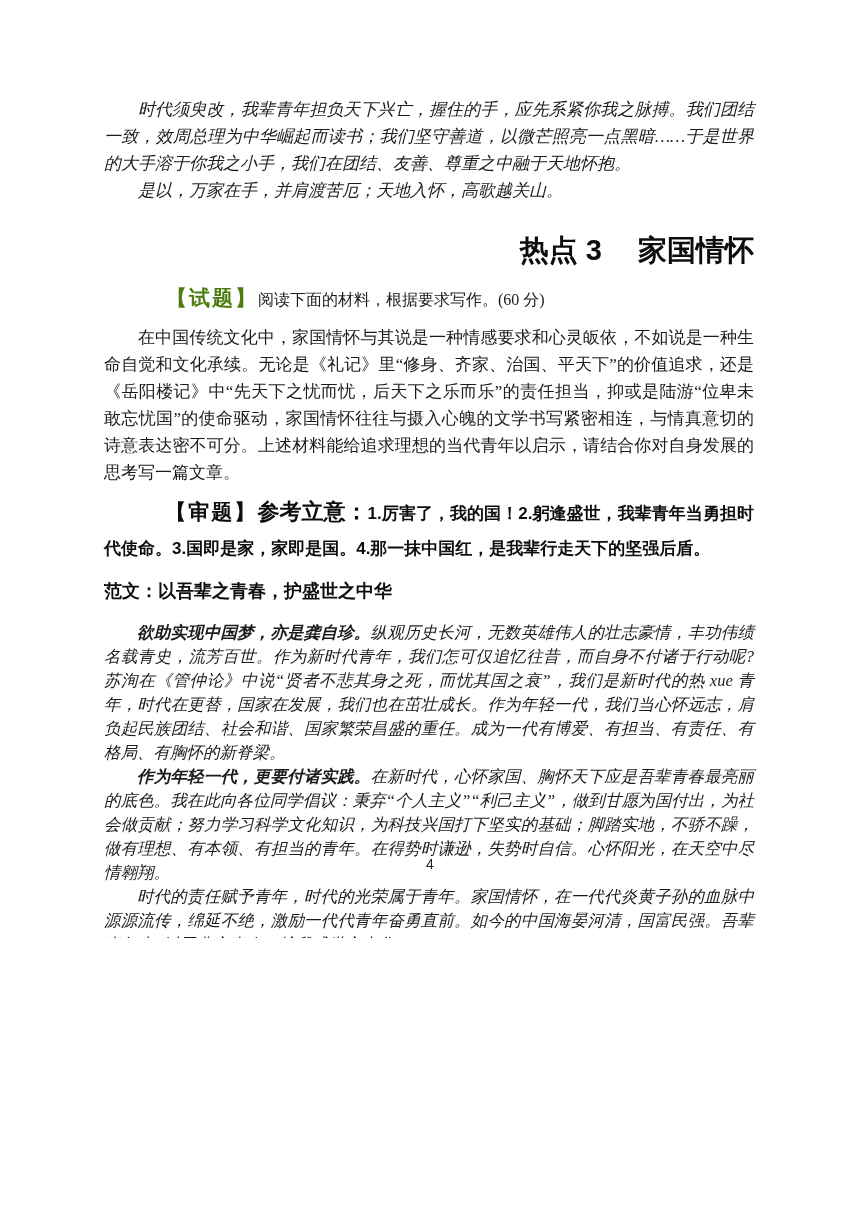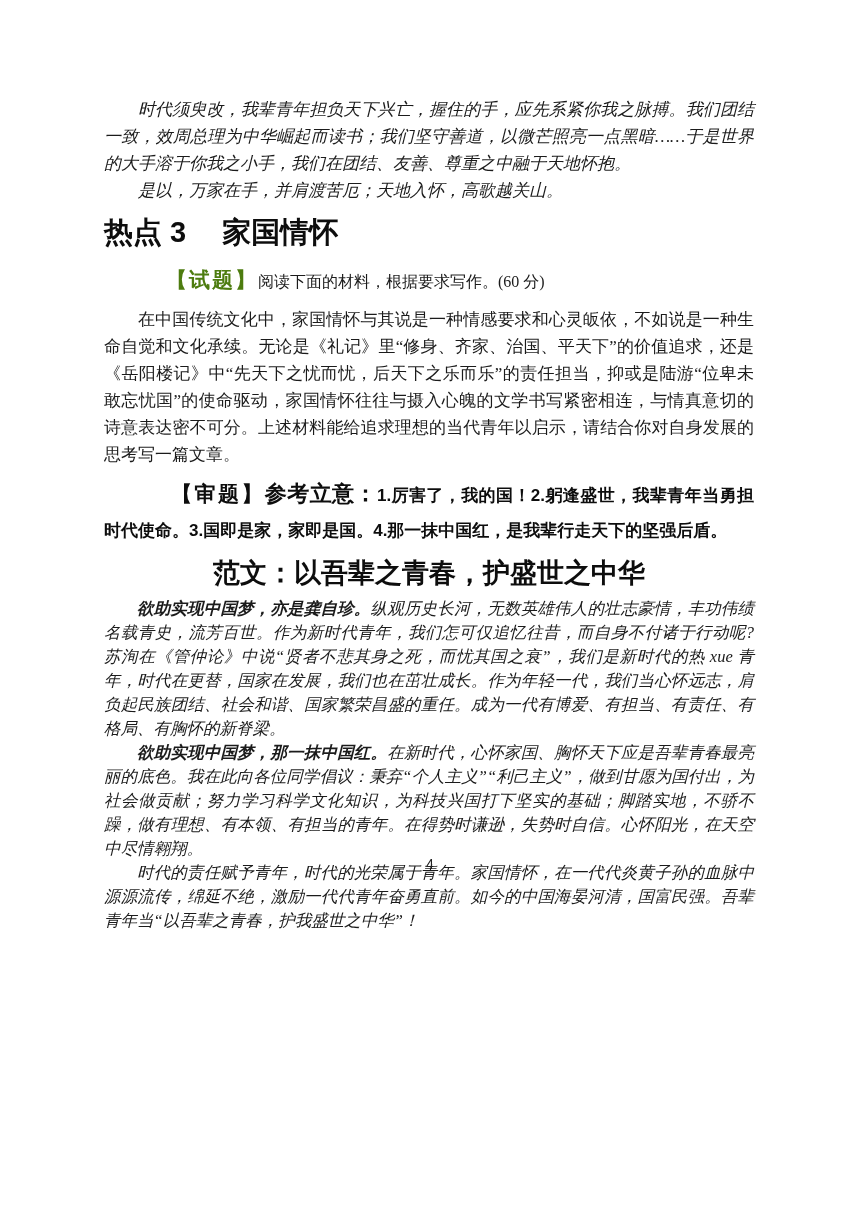--- a/index.html
+++ b/index.html
@@ -16,45 +16,45 @@
   p{margin:0;}
   .body{
     font-size:17px;line-height:27px;
     text-align:justify;text-indent:2em;
   }
   
   .kai{font-style:italic;}
   .essay-p{font-size:16.5px;line-height:24px;}
   .lead{font-weight:bold;}
   .hotspot-title{
-    margin:8px 0 4px;text-align:left;
+    margin:26px 0 4px;text-align:right;
     font-family:"Liberation Sans","DejaVu Sans",sans-serif;
     font-size:29px;font-weight:700;color:#0d0d0d;line-height:40px;
   }
   .title-gap{display:inline-block;width:36px;}
   .question-line{
     margin:12px 0 8px 0;padding-left:62px;
     font-size:16px;line-height:32px;text-indent:0;
   }
   .bracket-label{
     font-family:"Liberation Sans","DejaVu Sans",sans-serif;
     font-weight:700;font-size:21px;letter-spacing:2px;color:#4d7c0f;
   }
   .analysis{
     margin:8px 0 0;
     font-family:"Liberation Sans","DejaVu Sans",sans-serif;
     font-weight:700;font-size:17px;line-height:35px;
     text-align:justify;text-indent:3.6em;color:#0d0d0d;
   }
-  .analysis-label{font-size:21px;letter-spacing:2px;margin-left:6px;}
+  .analysis-label{font-size:21px;letter-spacing:2px;}
   .analysis-subtitle{font-size:22px;}
   .essay-title{
-    margin:10px 0 9px;text-align:center;
+    margin:10px 0 15px;text-align:left;
     font-family:"Liberation Sans","DejaVu Sans",sans-serif;
-    font-size:27px;font-weight:700;color:#0d0d0d;line-height:30px;
+    font-size:18px;font-weight:700;color:#0d0d0d;line-height:30px;
   }
   .page-number{
     position:absolute;left:0;bottom:66px;width:100%;
     text-align:center;font-size:14px;color:#222;
     font-family:"Liberation Sans","DejaVu Sans",sans-serif;
   }
 </style>
 </head>
 <body>
 
@@ -68,19 +68,19 @@
   <p class="question-line"><span class="bracket-label">【试题】</span><span>阅读下面的材料，根据要求写作。(60 分)</span></p>
 
   <p class="body">在中国传统文化中，家国情怀与其说是一种情感要求和心灵皈依，不如说是一种生命自觉和文化承续。无论是《礼记》里“修身、齐家、治国、平天下”的价值追求，还是《岳阳楼记》中“先天下之忧而忧，后天下之乐而乐”的责任担当，抑或是陆游“位卑未敢忘忧国”的使命驱动，家国情怀往往与摄入心魄的文学书写紧密相连，与情真意切的诗意表达密不可分。上述材料能给追求理想的当代青年以启示，请结合你对自身发展的思考写一篇文章。</p>
 
   <p class="analysis"><span class="analysis-label">【审题】</span><span class="analysis-subtitle">参考立意：</span><span>1.厉害了，我的国！2.躬逢盛世，我辈青年当勇担时代使命。3.国即是家，家即是国。4.那一抹中国红，是我辈行走天下的坚强后盾。</span></p>
 
   <h2 class="essay-title">范文：以吾辈之青春，护盛世之中华</h2>
 
   <div class="essay">
     <p class="body kai essay-p"><span class="lead">欲助实现中国梦，亦是龚自珍。</span><span>纵观历史长河，无数英雄伟人的壮志豪情，丰功伟绩名载青史，流芳百世。作为新时代青年，我们怎可仅追忆往昔，而自身不付诸于行动呢?苏洵在《管仲论》中说“贤者不悲其身之死，而忧其国之衰”，我们是新时代的热 xue 青年，时代在更替，国家在发展，我们也在茁壮成长。作为年轻一代，我们当心怀远志，肩负起民族团结、社会和谐、国家繁荣昌盛的重任。成为一代有博爱、有担当、有责任、有格局、有胸怀的新脊梁。</span></p>
-    <p class="body kai essay-p"><span class="lead">欲助实现中国梦，那一抹中国红。</span><span>在新时代，心怀家国、胸怀天下应是吾辈青春最亮丽的底色。我在此向各位同学倡议：秉弃“个人主义”“利己主义”，做到甘愿为国付出，为社会做贡献；努力学习科学文化知识，为科技兴国打下坚实的基础；脚踏实地，不骄不躁，做有理想、有本领、有担当的青年。在得势时谦逊，失势时自信。心怀阳光，在天空中尽情翱翔。</span></p>
+    <p class="body kai essay-p"><span class="lead">作为年轻一代，更要付诸实践。</span><span>在新时代，心怀家国、胸怀天下应是吾辈青春最亮丽的底色。我在此向各位同学倡议：秉弃“个人主义”“利己主义”，做到甘愿为国付出，为社会做贡献；努力学习科学文化知识，为科技兴国打下坚实的基础；脚踏实地，不骄不躁，做有理想、有本领、有担当的青年。在得势时谦逊，失势时自信。心怀阳光，在天空中尽情翱翔。</span></p>
     <p class="body kai essay-p"><span class="lead"></span><span>时代的责任赋予青年，时代的光荣属于青年。家国情怀，在一代代炎黄子孙的血脉中源源流传，绵延不绝，激励一代代青年奋勇直前。如今的中国海晏河清，国富民强。吾辈青年当“以吾辈之青春，护我盛世之中华”！</span></p>
   </div>
 
   <div class="page-number">4</div>
 
 </div>
 
 </body></html>

